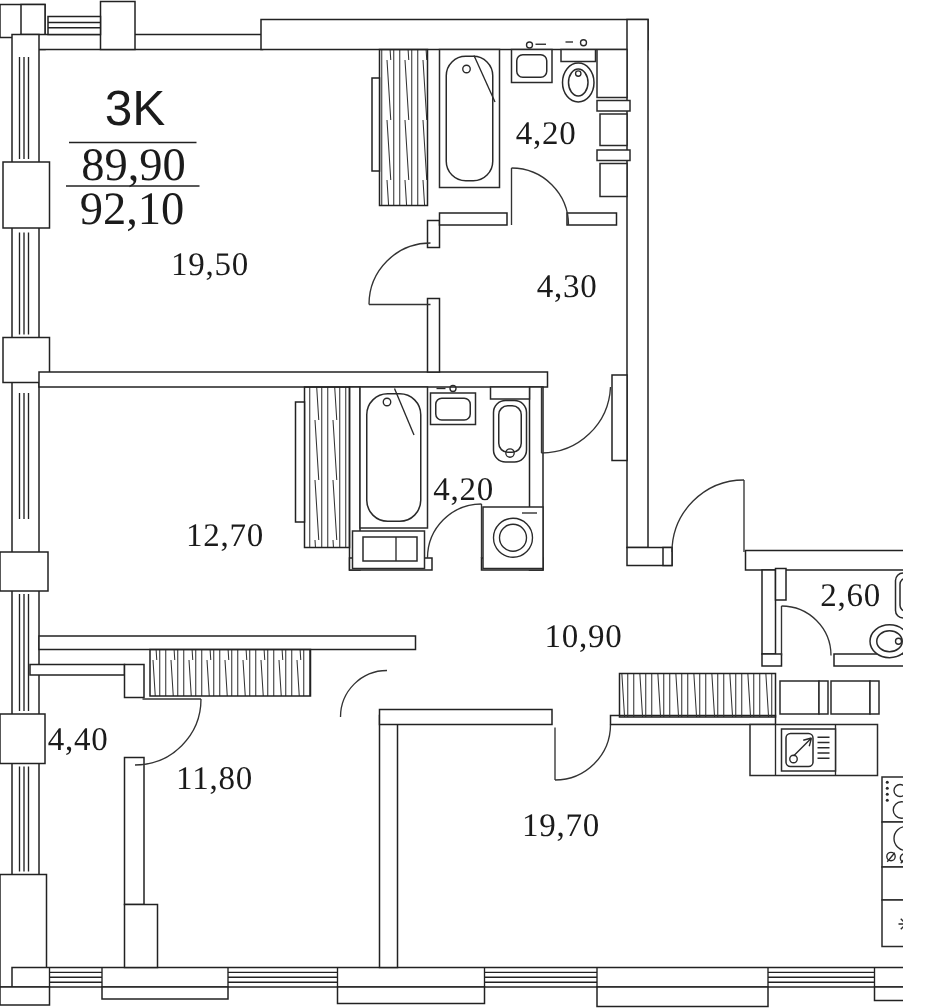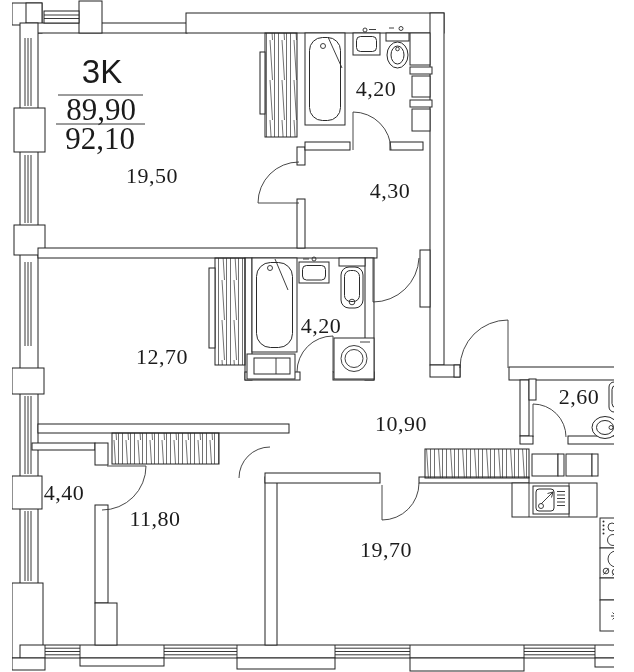--- a/index.html
+++ b/index.html
@@ -1,16 +1,16 @@
 <!DOCTYPE html>
 <html><head>
 <meta charset="utf-8">
 <style>
   html,body{margin:0;padding:0;background:#ffffff;}
-  .canvas{width:602px;height:672px;background:#ffffff;overflow:hidden;margin-left:12px;}
+  .canvas{width:602px;height:672px;background:#ffffff;overflow:hidden;}
   svg{display:block;}
   .w{fill:#ffffff;stroke:#222222;stroke-width:1;}
   .thin{fill:none;stroke:#222222;stroke-width:0.9;}
   .fix{fill:#ffffff;stroke:#2a2a2a;stroke-width:1;}
   .fx{fill:none;stroke:#2a2a2a;stroke-width:0.9;}
   .door{fill:none;stroke:#333333;stroke-width:0.9;}
   .hatchbox{fill:url(#hatch);stroke:#222222;stroke-width:1;}
   text.lbl{font-family:"Liberation Serif",serif;font-size:22px;fill:#1b1b1b;text-anchor:middle;letter-spacing:0.5px;}
   text.hdr-num{font-family:"Liberation Serif",serif;font-size:31px;fill:#1b1b1b;text-anchor:middle;}
   text.hdr-type{font-family:"Liberation Sans",sans-serif;font-size:33px;fill:#1b1b1b;text-anchor:middle;}

